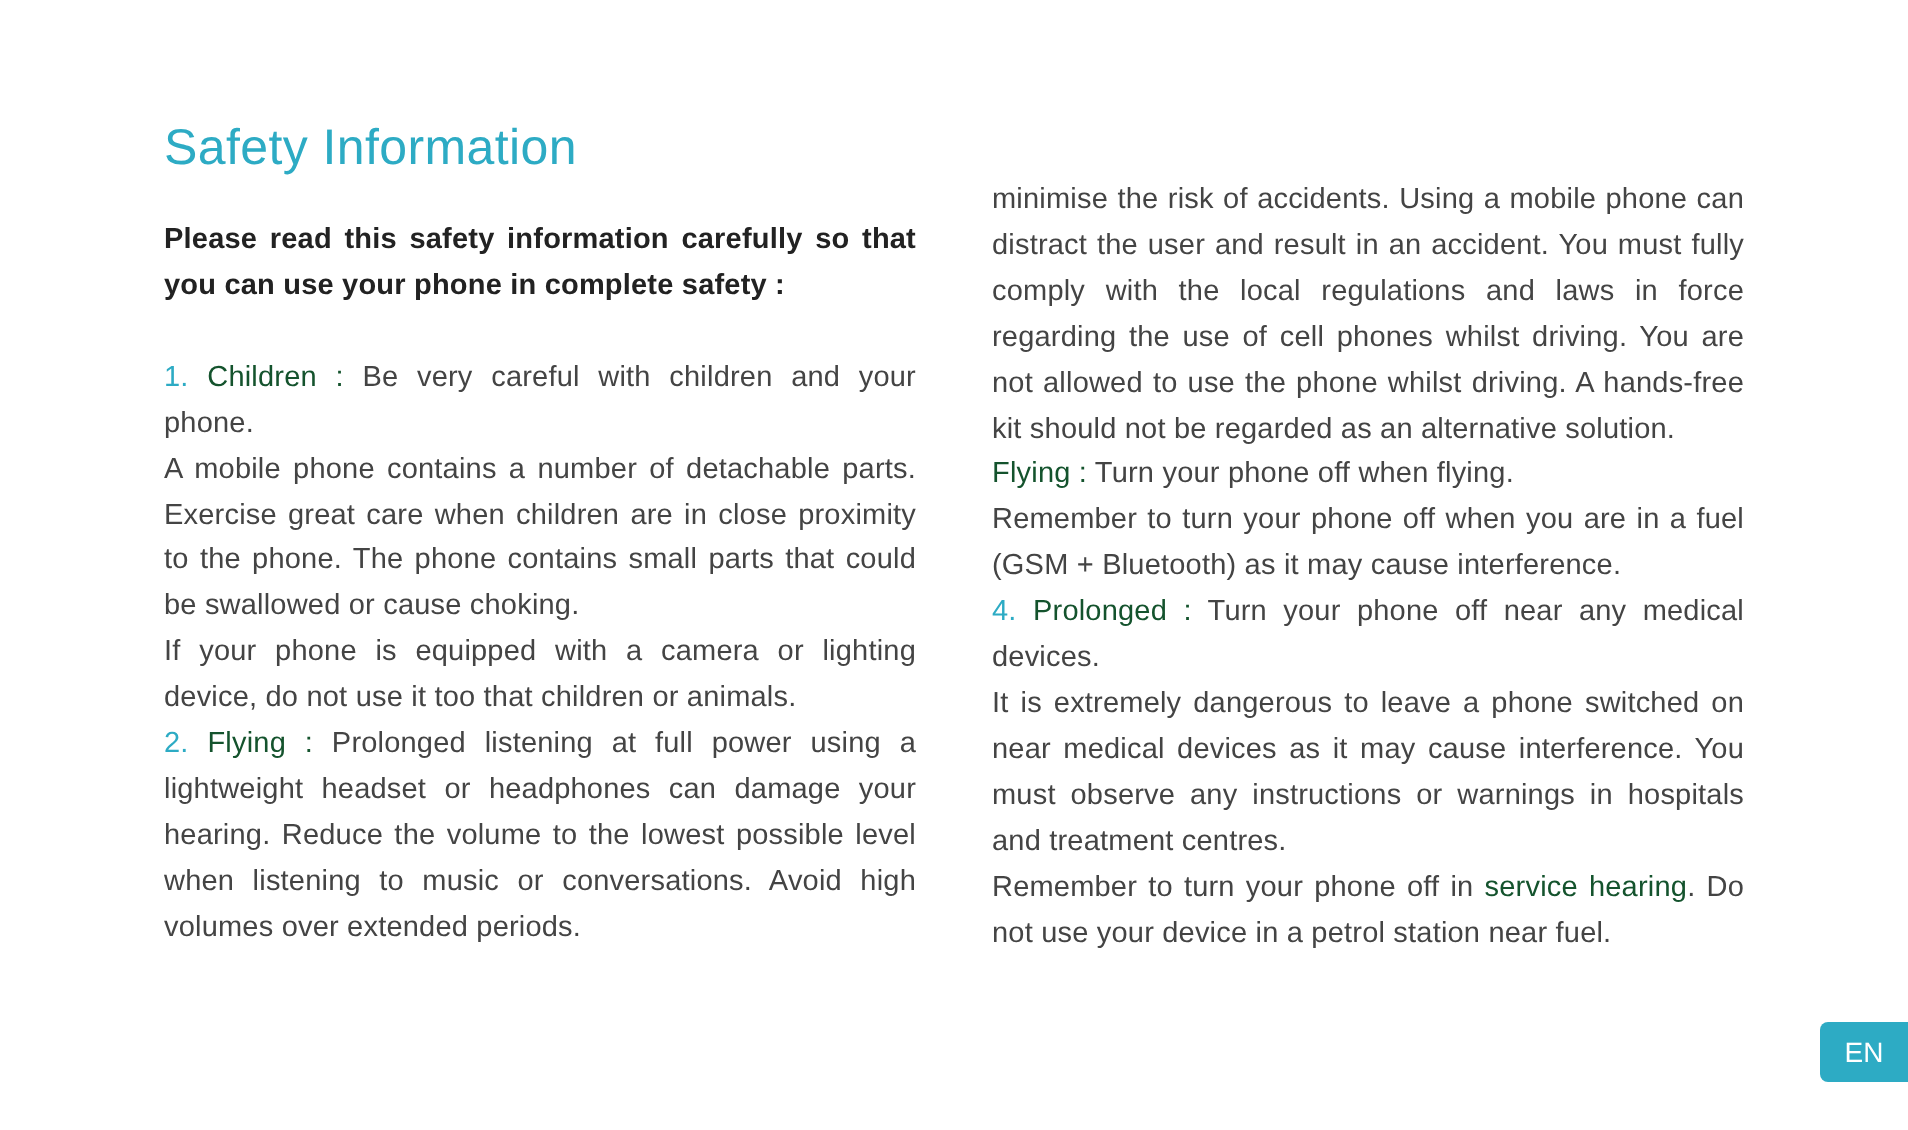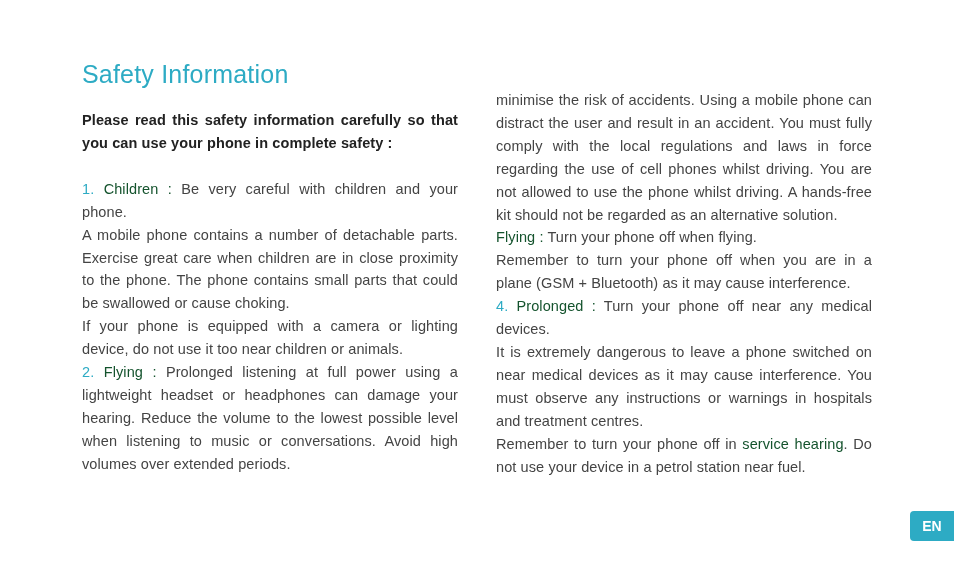--- a/index.html
+++ b/index.html
@@ -44,21 +44,21 @@
       font-weight: 400;
       color: #14532d;
     }
     .lang-badge {
       position: absolute;
       right: 0;
       bottom: 24px;
       width: 44px;
       height: 30px;
       color: #fff;
-      font-weight: 700;
+      font-weight: 400;
       font-size: 14px;
       display: flex;
       align-items: center;
       justify-content: center;
       border-top-left-radius: 4px;
       border-bottom-left-radius: 4px;
     }
   </style>
 </head>
 <body>
@@ -69,37 +69,37 @@
   <div class="columns">
     <div class="col">
       <p class="intro">Please read this safety information carefully so that you can use your phone in complete safety :</p>
 
       <p>
         <span class="num" style="color:#2dabc4">1.</span>
         <span> </span>
         <span class="bold">Children :</span><span> Be very careful with children and your phone.</span>
       </p>
       <p>A mobile phone contains a number of detachable parts. Exercise great care when children are in close proximity to the phone. The phone contains small parts that could be swallowed or cause choking.</p>
-      <p>If your phone is equipped with a camera or lighting device, do not use it too near children or animals.</p>
+      <p>If your phone is equipped with a camera or lighting device, do not use it too that children or animals.</p>
 
       <p>
         <span class="num" style="color:#2dabc4">2.</span>
         <span> </span>
         <span class="bold">Flying :</span><span> Prolonged listening at full power using a lightweight headset or headphones can damage your hearing. Reduce the volume to the lowest possible level when listening to music or conversations. Avoid high volumes over extended periods.</span>
       </p>
 
     </div>
 
     <div class="col">
       <p>minimise the risk of accidents. Using a mobile phone can distract the user and result in an accident. You must fully comply with the local regulations and laws in force regarding the use of cell phones whilst driving. You are not allowed to use the phone whilst driving. A hands-free kit should not be regarded as an alter­native solution.</p>
 
       <p>
         <span class="bold">Flying :</span><span> Turn your phone off when flying.</span>
       </p>
-      <p>Remember to turn your phone off when you are in a plane (GSM + Bluetooth) as it may cause interference.</p>
+      <p>Remember to turn your phone off when you are in a fuel (GSM + Bluetooth) as it may cause interference.</p>
 
       <p>
         <span class="num" style="color:#2dabc4">4.</span>
         <span> </span>
         <span class="bold">Prolonged :</span><span> Turn your phone off near any medical devices.</span>
       </p>
       <p>It is extremely dangerous to leave a phone switched on near medical devices as it may cause interference. You must observe any instructions or warnings in hospi­tals and treatment centres.</p>
 
       <p>
         <span>Remember to turn your phone off in </span><span class="bold">service hearing</span><span>. Do not use your device in a petrol station near fuel.</span>

